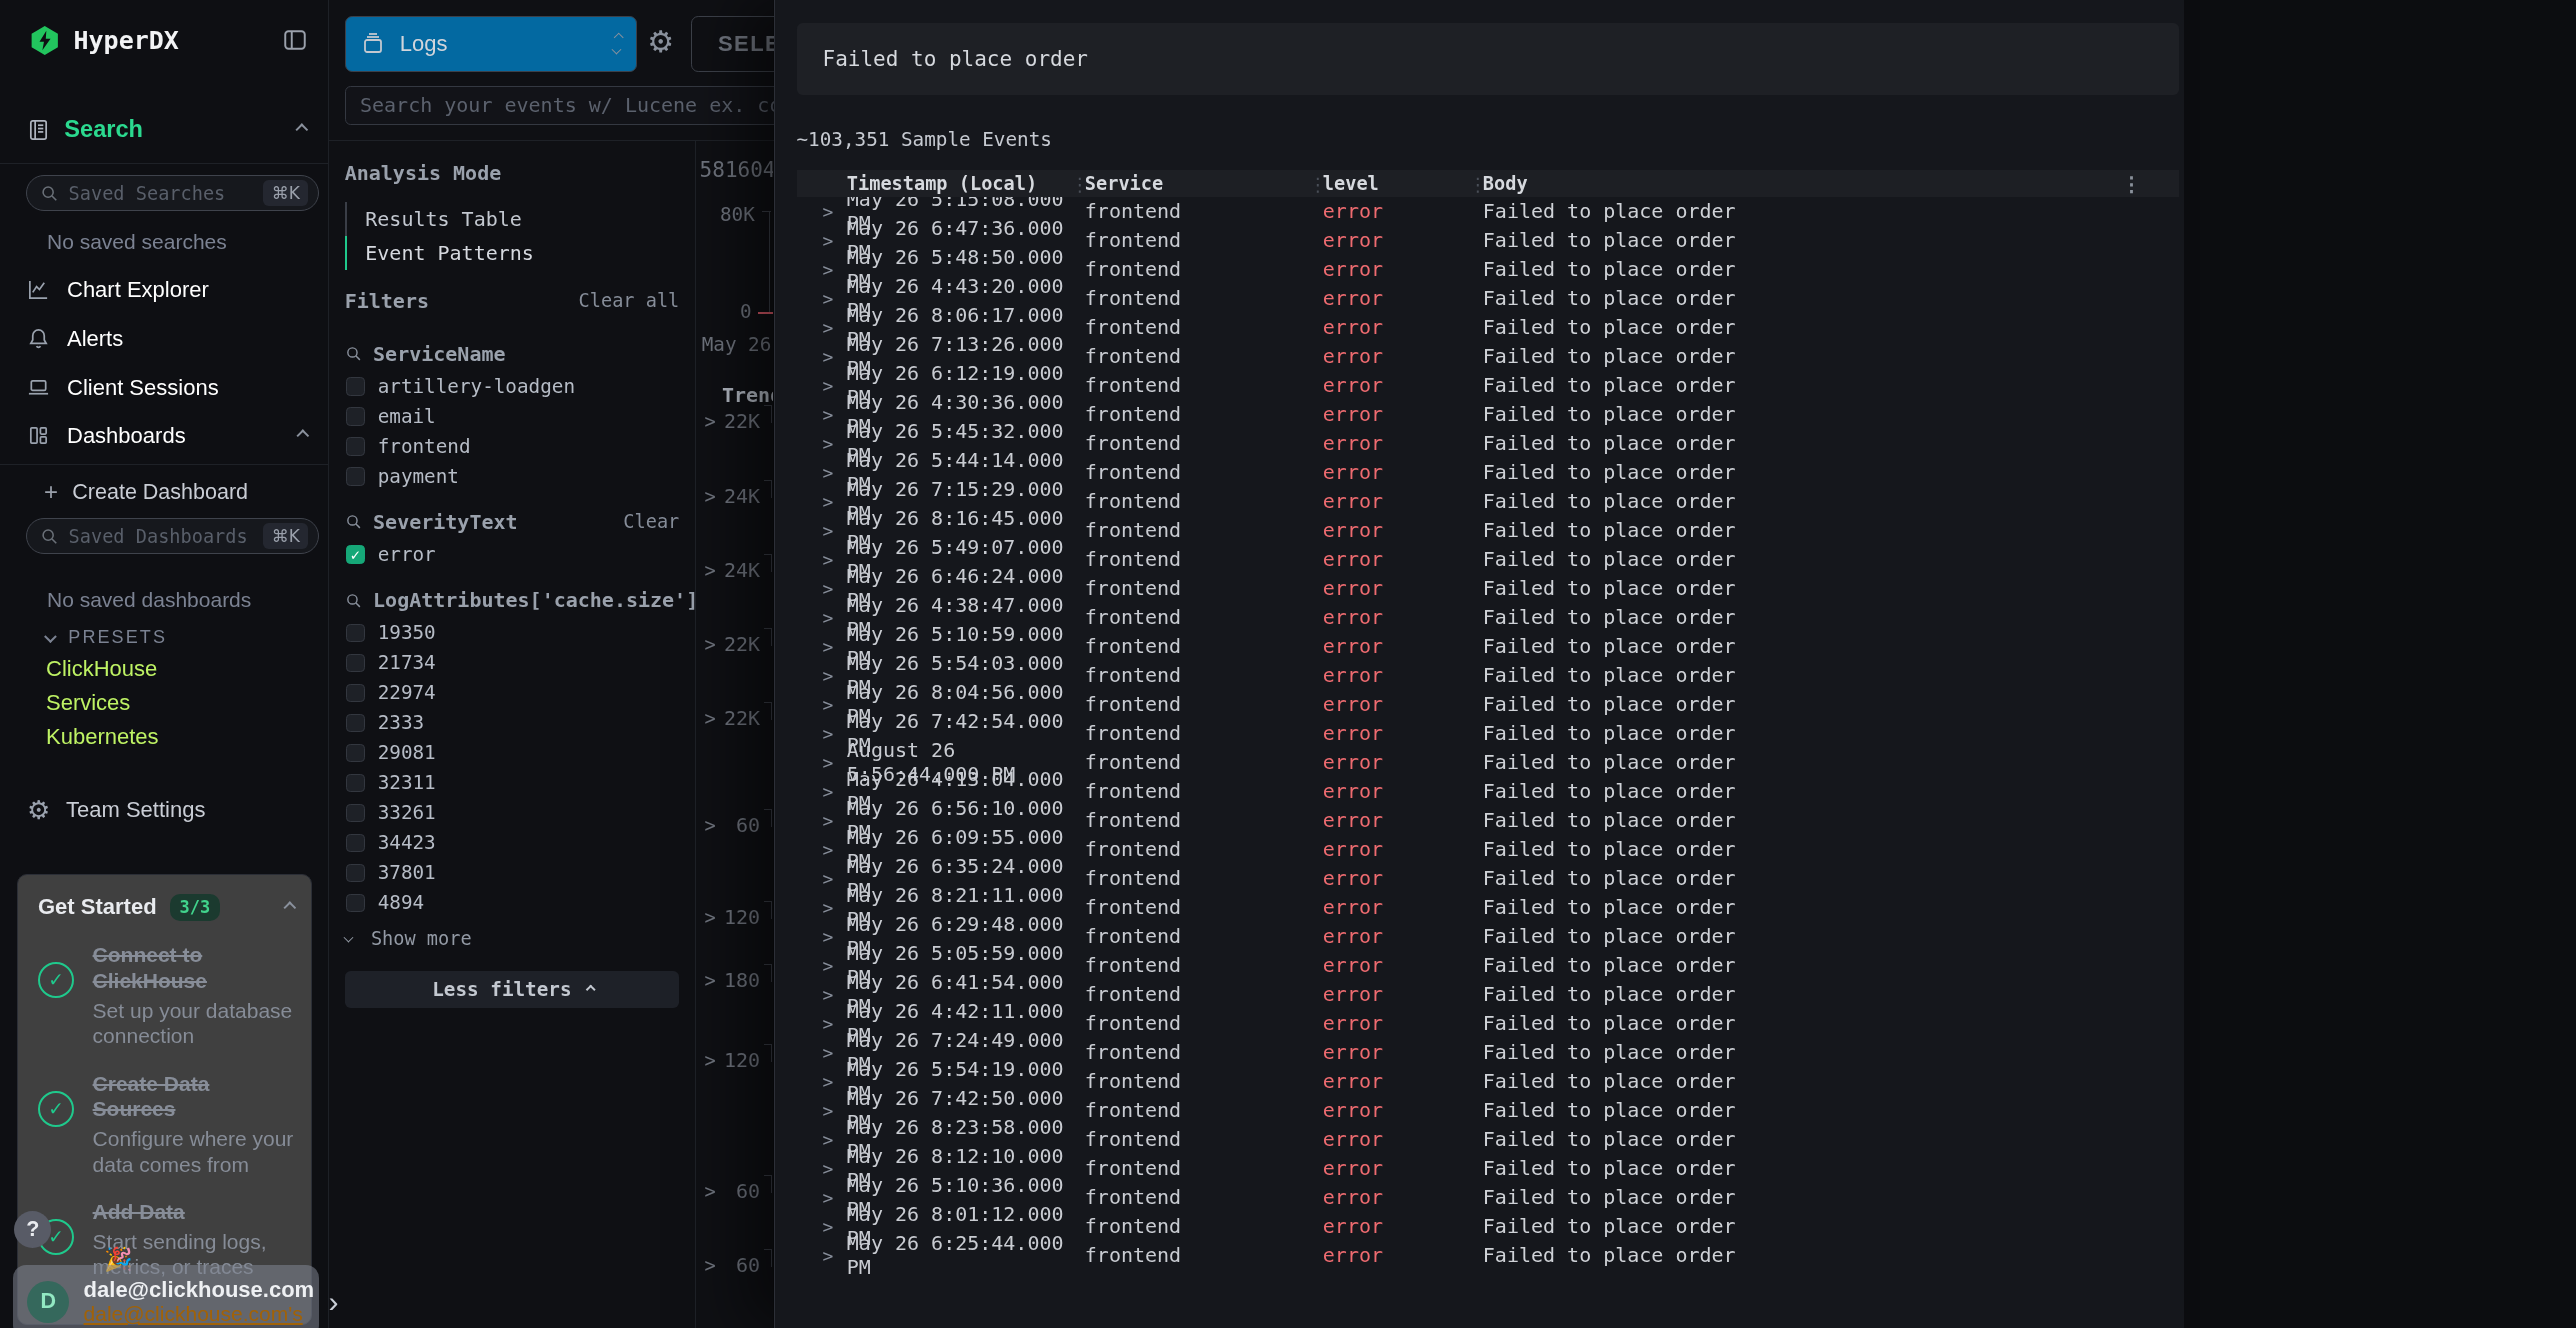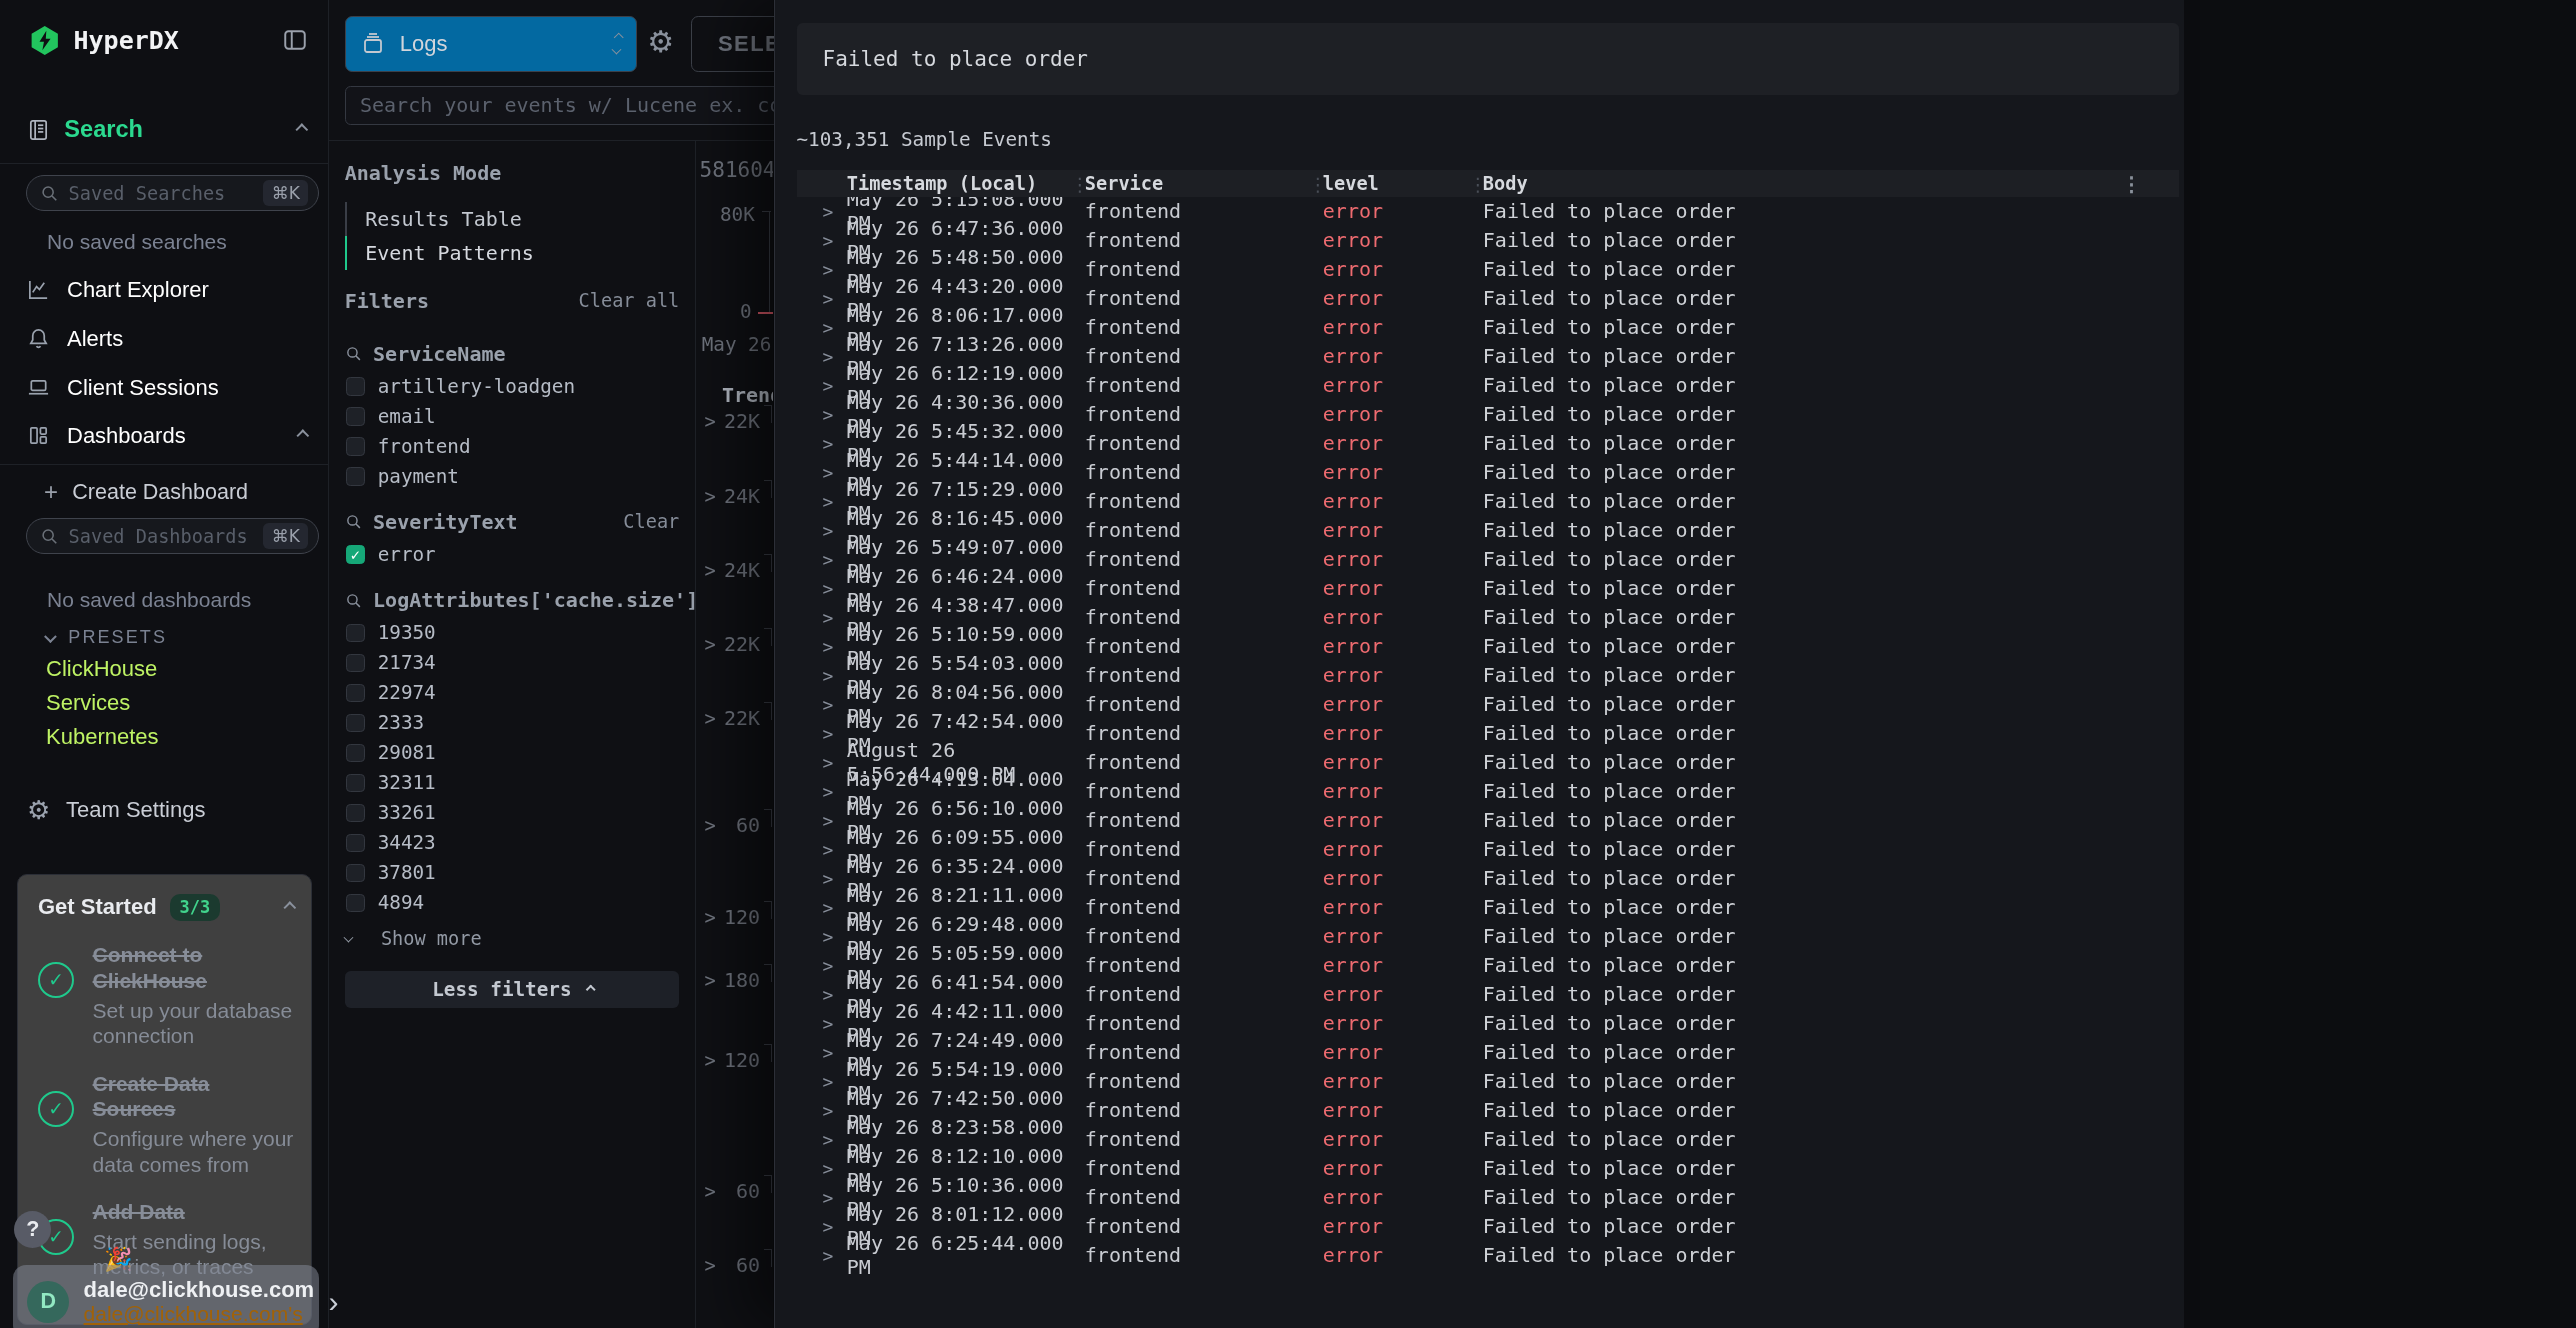--- a/index.html
+++ b/index.html
@@ -87,21 +87,21 @@
   .link-mut { margin-left:auto; font-family:"DejaVu Sans Mono",monospace; font-size:18.6px; color:#868d99; cursor:pointer; }
   .fgroup-head { margin-top:29px; display:flex; align-items:center; gap:11.4px; }
   .fgroup-head.tight { margin-top:18.6px; }
   .mag { color:#8a919d; flex:none; display:flex; }
   .opt { height:30px; display:flex; align-items:center; gap:13px; padding-left:1.4px; cursor:pointer; }
   .cb { width:18.6px; height:18.6px; border-radius:4.3px; background:#1e2127; border:0.7px solid #33373f; flex:none;
         display:flex; align-items:center; justify-content:center; }
   .cb.checked { background:#16a878; border-color:#16a878; color:#ffffff; font-size:13.6px; font-weight:bold; }
   .opt .olbl { font-family:"DejaVu Sans Mono",monospace; font-size:19.3px; color:#b6bcc6; }
   .opts { margin-top:5.7px; }
-  .show-more { margin-top:5.7px; height:29px; display:flex; align-items:center; gap:29px; color:#939aa5;
+  .show-more { margin-top:5.7px; height:29px; display:flex; align-items:center; gap:19px; color:#939aa5;
                font-family:"DejaVu Sans Mono",monospace; font-size:18.6px; cursor:pointer; }
   .show-more .caret { width:7.2px; height:7.2px; border-width:1.8px; border-color:#939aa5; }
   .less-filters { margin-top:18.6px; height:37px; background:#1e2128; border-radius:5.7px; display:flex; align-items:center;
                   justify-content:center; gap:13px; font-family:"DejaVu Sans Mono",monospace; font-weight:bold; font-size:19.3px; color:#c3c8d0; cursor:pointer; }
   .less-filters .caret { width:7.2px; height:7.2px; border-width:2.1px; border-color:#c3c8d0; }
 
   
   .trend-strip { position:absolute; left:367px; top:141px; width:77px; bottom:0; overflow:hidden;
                  font-family:"DejaVu Sans Mono",monospace; color:#6f747e; }
   .ts-total { position:absolute; left:3.6px; top:17px; font-size:21px; }

